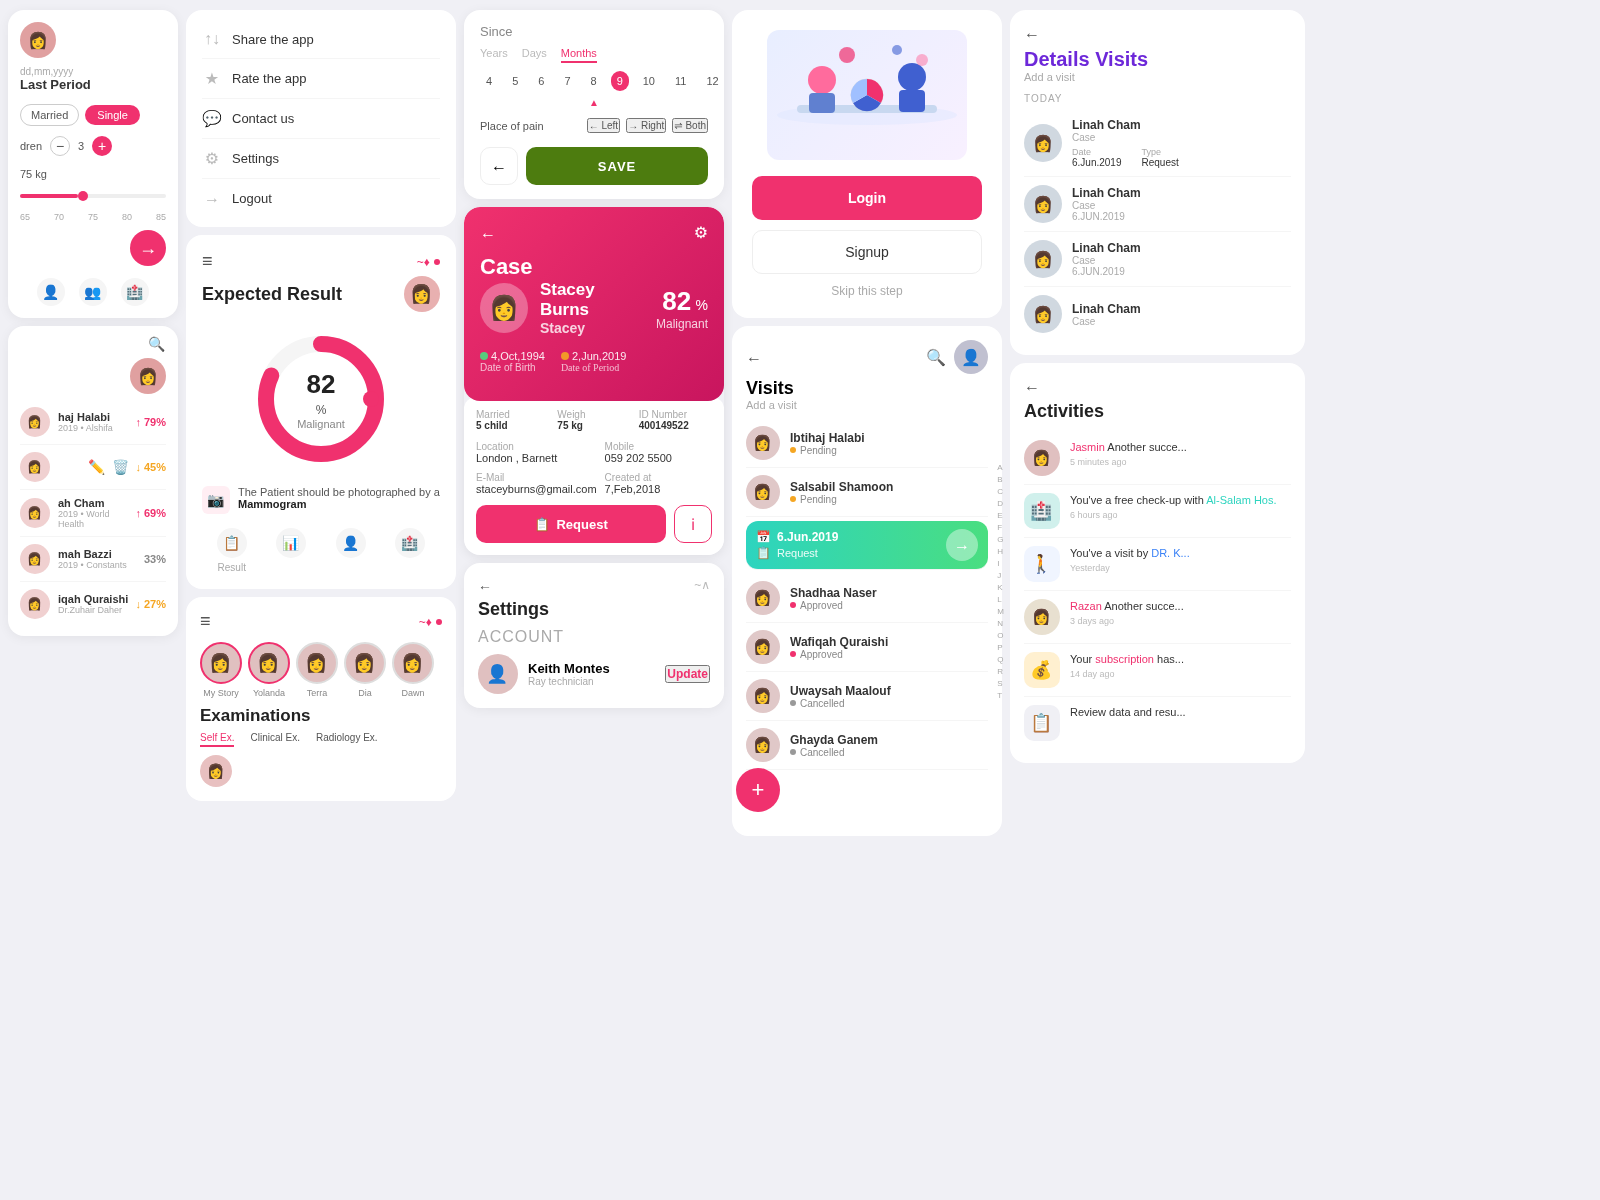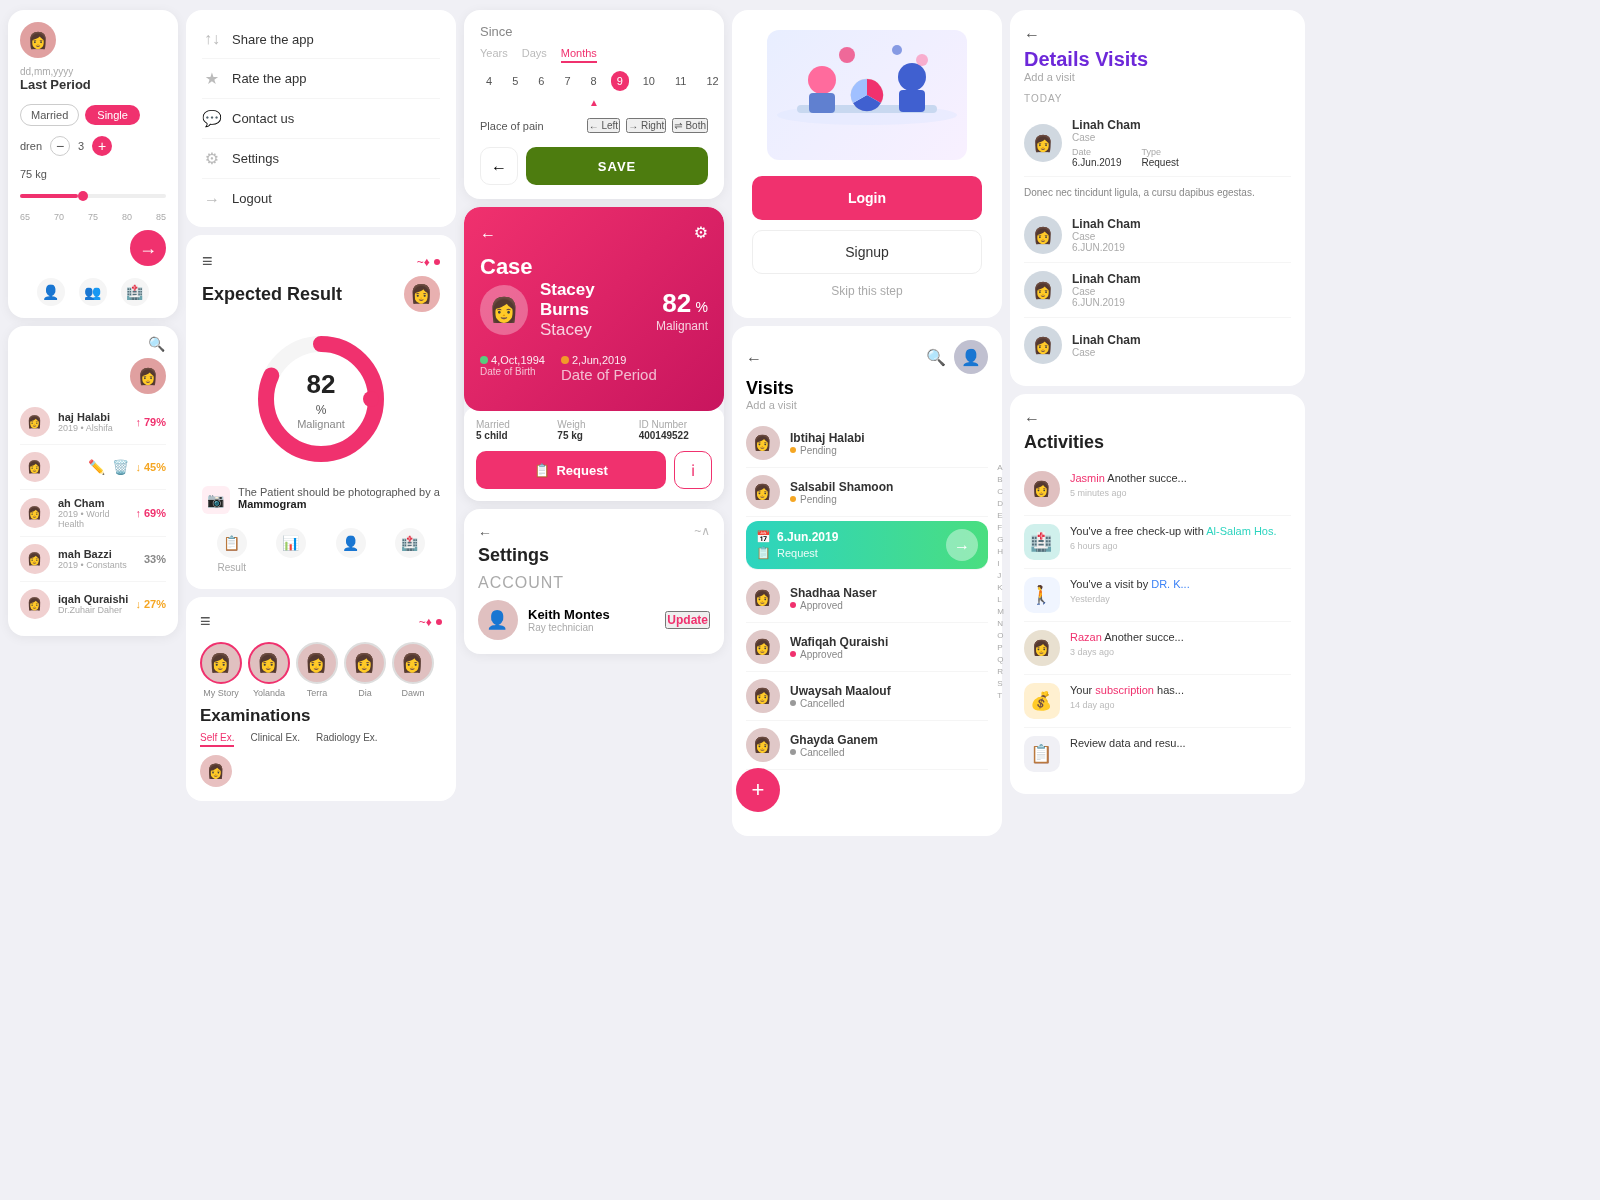--- a/index.html
+++ b/index.html
@@ -327,21 +327,21 @@
       display: flex; align-items: center; gap: 12px;
       margin-bottom: 14px;
     }
     .case-patient-avatar {
       width: 50px; height: 50px; border-radius: 50%;
       background: rgba(255,255,255,0.3);
       display: flex; align-items: center; justify-content: center;
       font-size: 24px; overflow: hidden;
     }
     .case-patient-name { font-size: 17px; font-weight: 700; }
-    .case-patient-sub { font-size: 17px; opacity: 0.8; }
+    .case-patient-sub { font-size: 14px; opacity: 0.8; font-weight: bold; }
     .case-pct {
       margin-left: auto; text-align: right;
     }
     .case-dates {
       display: flex; gap: 16px; margin-bottom: 12px;
     }
 
     .case-white-card {
       background: #fff;
       border-radius: 12px;
@@ -841,37 +841,55 @@
             <span style="width:8px;height:8px;border-radius:50%;background:#4ade80;display:inline-block;"></span>
             <span>4,Oct,1994</span>
           </div>
           <div style="font-size:10px;opacity:0.7;">Date of Birth</div>
         </div>
         <div>
           <div style="font-size:11px;opacity:0.9;">
             <span style="width:8px;height:8px;border-radius:50%;background:#f5a623;display:inline-block;"></span>
             <span>2,Jun,2019</span>
           </div>
-          <div style="font-size:15px;opacity:0.7;">Date of Period</div>
+          <div style="font-size:10px;opacity:0.7;font-family:Liberation Serif, serif;">Date of Period</div>
         </div>
       </div>
     </div>
     <div class="case-white-card">
       <div class="case-info-grid">
         <div>
           <div class="case-info-label">Married</div>
           <div class="case-info-value">5 child</div>
         </div>
         <div>
           <div class="case-info-label">Weigh</div>
           <div class="case-info-value">75 kg</div>
         </div>
         <div>
           <div class="case-info-label">ID Number</div>
           <div class="case-info-value">400149522</div>
+        </div>
+      </div>
+      <div class="case-detail-grid">
+        <div>
+          <div class="case-detail-label">Location</div>
+          <div class="case-detail-value">London , Barnett</div>
+        </div>
+        <div>
+          <div class="case-detail-label">Mobile</div>
+          <div class="case-detail-value">059 202 5500</div>
+        </div>
+        <div>
+          <div class="case-detail-label">E-Mail</div>
+          <div class="case-detail-value">staceyburns@gmail.com</div>
+        </div>
+        <div>
+          <div class="case-detail-label">Created at</div>
+          <div class="case-detail-value">7,Feb,2018</div>
         </div>
       </div>
       <div class="case-action-row">
         <button class="btn-request">
           <span>📋</span>
           <span>Request</span>
         </button>
         <button class="btn-info">ℹ</button>
       </div>
     </div>
@@ -1066,23 +1084,20 @@
             <div class="detail-meta-value">6.Jun.2019</div>
           </div>
           <div class="detail-meta-item">
             <div class="detail-meta-label">Type</div>
             <div class="detail-meta-value">Request</div>
           </div>
         </div>
       </div>
     </div>
 
-    <div class="detail-visit-desc">
-      Donec nec tincidunt ligula, a cursu dapibus egestas.
-    </div>
 
     <div class="detail-visit-item">
       <div class="detail-visit-avatar">👩</div>
       <div style="flex:1;">
         <div class="detail-visit-name">Linah Cham</div>
         <div class="detail-visit-type">Case</div>
         <div style="font-size:10px;color:#aaa;">6.JUN.2019</div>
       </div>
     </div>
 

